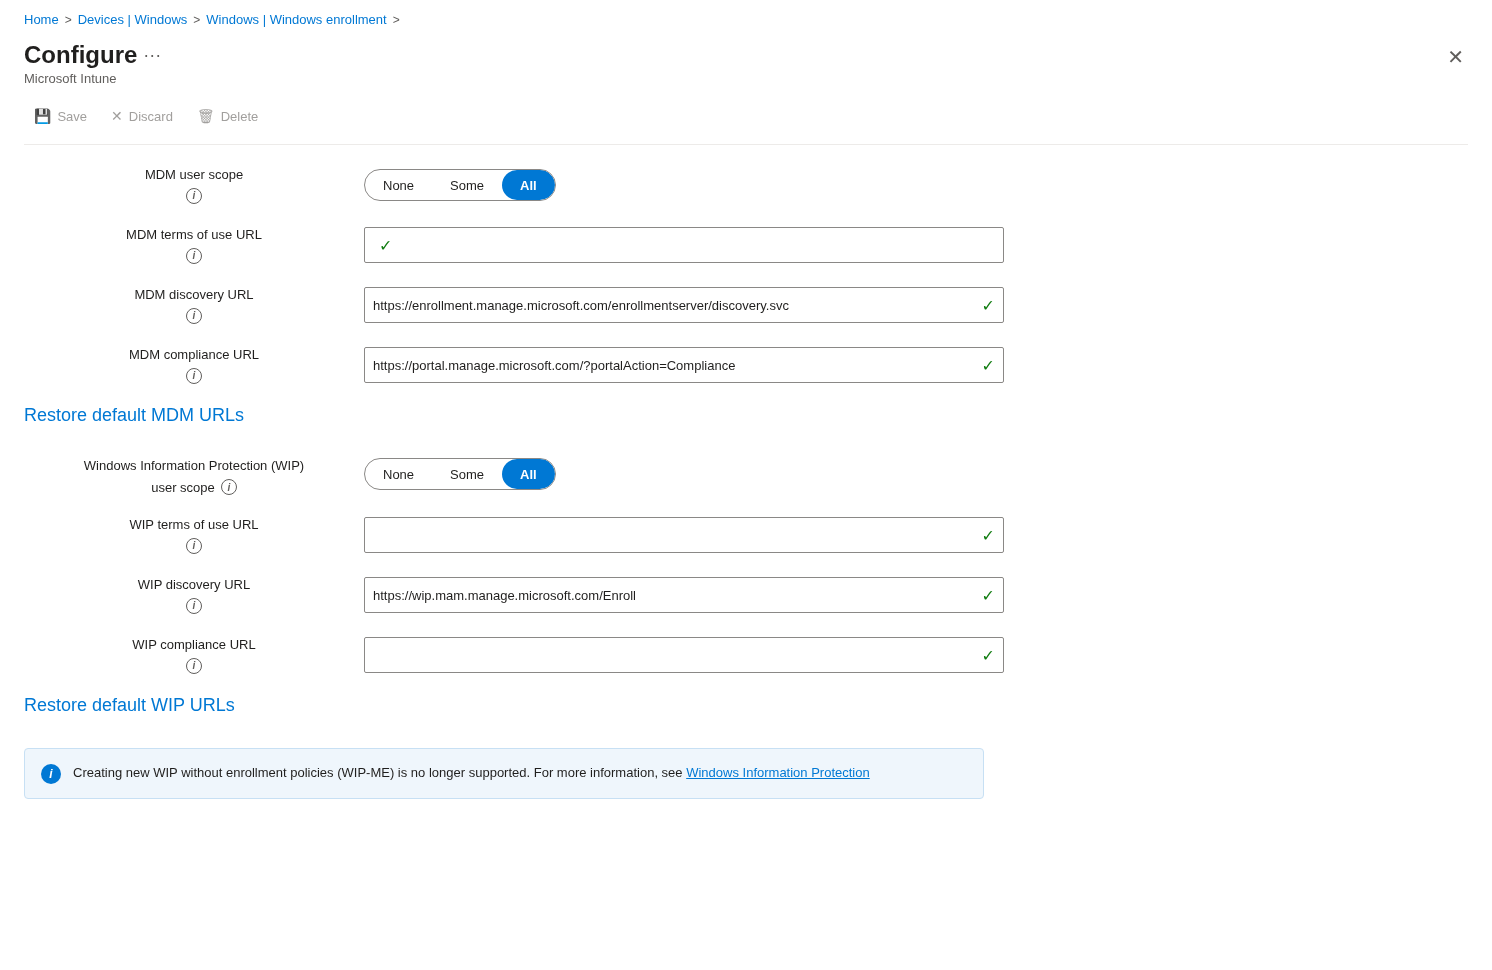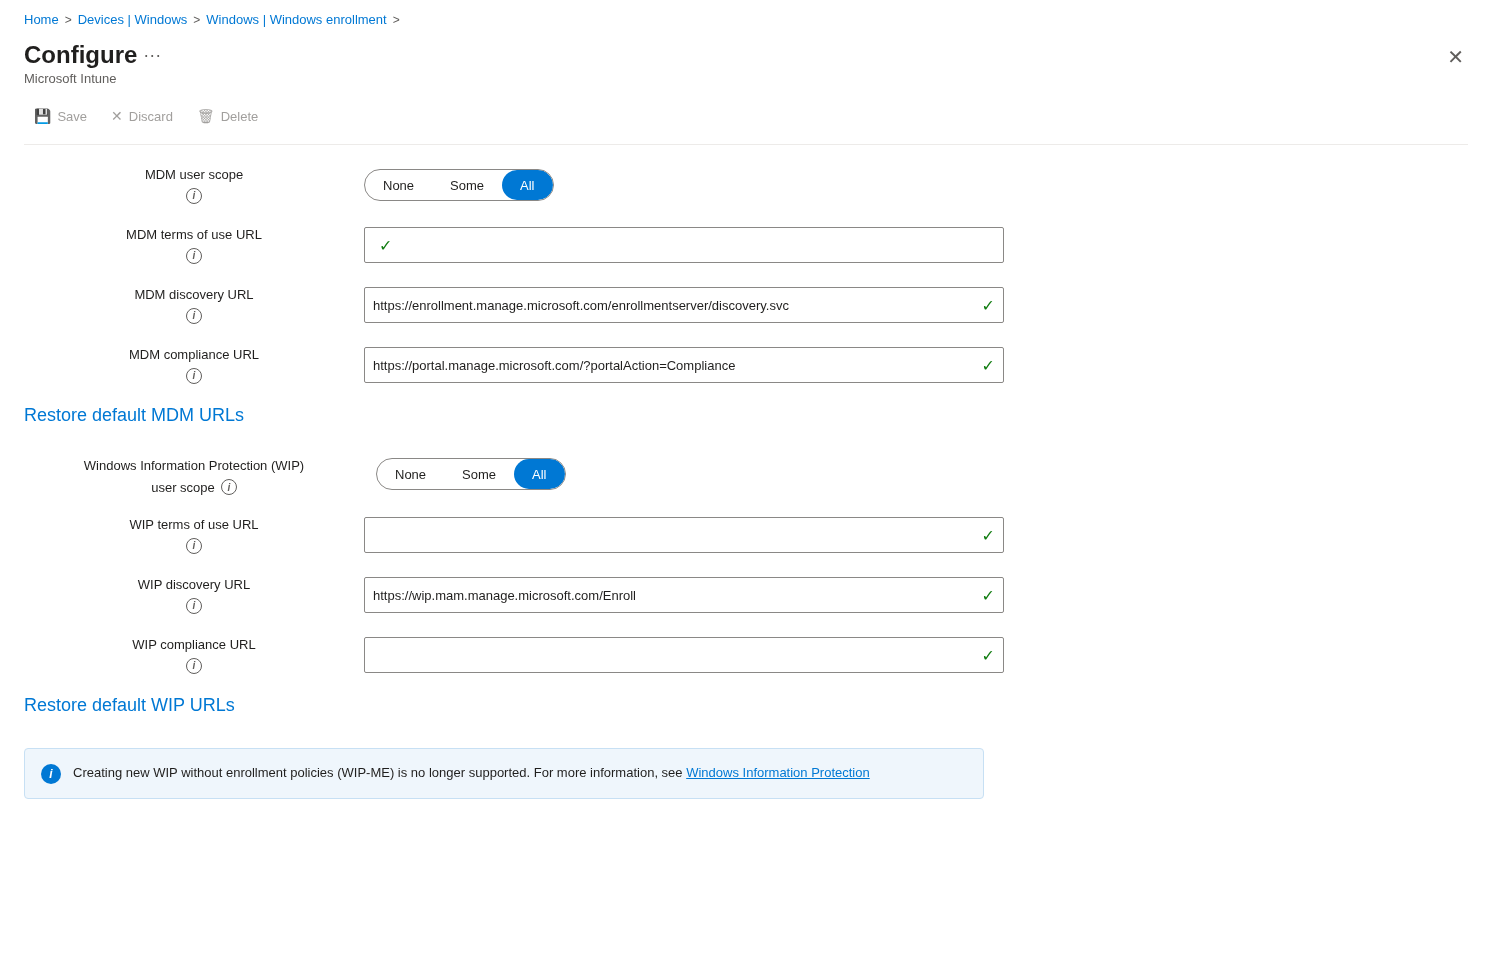--- a/index.html
+++ b/index.html
@@ -25,28 +25,28 @@
     .toolbar { display: flex; align-items: center; gap: 4px; padding-bottom: 14px; border-bottom: 1px solid #edebe9; margin-bottom: 0; }
     .toolbar-btn { display: flex; align-items: center; gap: 6px; background: none; border: none; cursor: pointer; font-size: 13px; color: #605e5c; padding: 6px 10px; border-radius: 4px; }
     .toolbar-btn.disabled { color: #a19f9d; cursor: default; }
     .toolbar-icon { font-size: 14px; }
 
     
     .form-container { padding-top: 20px; }
 
     
     .form-row { display: flex; align-items: center; margin-bottom: 20px; min-height: 40px; }
-    .form-row.multi-line { align-items: flex-start; padding-top: 8px; gap: 12px; }
+    .form-row.multi-line { align-items: flex-start; padding-top: 8px; }
     .form-label { width: 340px; font-size: 13px; color: #201f1e; display: flex; align-items: center; gap: 6px; flex-shrink: 0; flex-direction: column; }
     .info-icon { width: 16px; height: 16px; border-radius: 50%; border: 1.5px solid #605e5c; display: inline-flex; align-items: center; justify-content: center; font-size: 10px; color: #605e5c; cursor: pointer; flex-shrink: 0; font-style: italic; font-weight: 600; }
 
     
     .toggle-group { display: flex; align-items: center; border: 1.5px solid #8a8886; border-radius: 20px; overflow: hidden; height: 32px; background: #fff; }
     .toggle-option { padding: 0 18px; font-size: 13px; color: #201f1e; cursor: pointer; height: 100%; display: flex; align-items: center; border: none; background: none; }
-    .toggle-option.active { background: #0078d4; color: #fff; border-radius: 18px; font-weight: 400; }
+    .toggle-option.active { background: #0078d4; color: #fff; border-radius: 18px; font-weight: 700; }
 
     
     .url-field-container { display: flex; align-items: center; flex: 1; max-width: 640px; border: 1px solid #8a8886; border-radius: 2px; background: #fff; height: 36px; padding: 0 8px; position: relative; }
     .url-field { flex: 1; border: none; outline: none; font-size: 13px; color: #201f1e; background: transparent; }
     .check-icon { color: #107c10; font-size: 16px; margin-left: 6px; flex-shrink: 0; }
 
     
     .restore-link { color: #0078d4; font-size: 18px; cursor: pointer; text-decoration: none; margin-bottom: 24px; display: block; }
 
     

